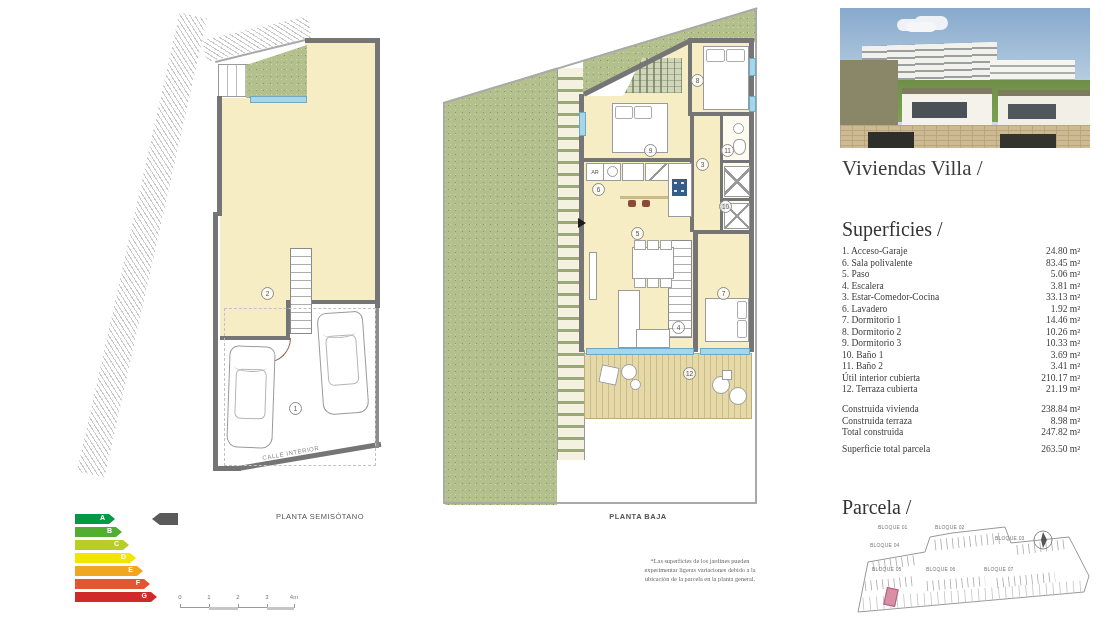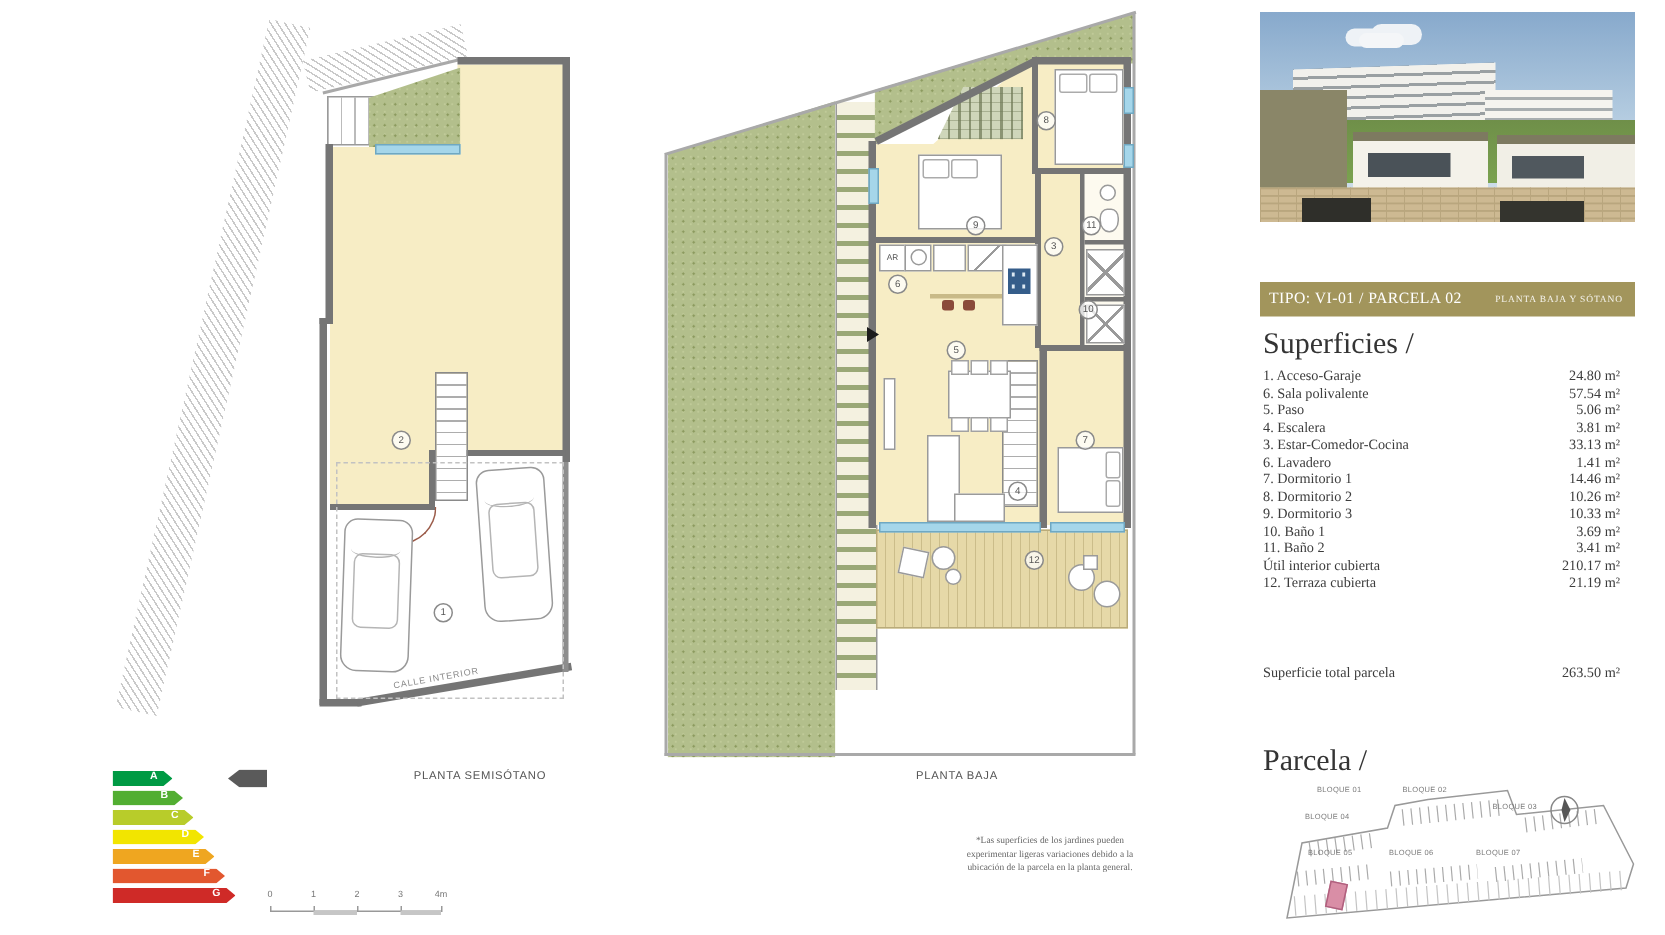--- a/index.html
+++ b/index.html
@@ -181,73 +181,70 @@
   <span class="circ" style="left:242px;top:321px;">4</span>
   <span class="circ" style="left:201px;top:227px;">5</span>
   <span class="circ" style="left:162px;top:183px;">6</span>
   <span class="circ" style="left:287px;top:287px;">7</span>
   <span class="circ" style="left:261px;top:74px;">8</span>
   <span class="circ" style="left:214px;top:144px;">9</span>
   <span class="circ" style="left:289px;top:200px;">10</span>
   <span class="circ" style="left:291px;top:144px;">11</span>
   <span class="circ" style="left:253px;top:367px;">12</span>
 
-  <div class="caption" style="left:148px;top:512px;width:120px;">PLANTA BAJA</div>
+  <div class="caption" style="left:148px;top:512px;width:120px;font-weight:bold;">PLANTA BAJA</div>
   <div class="abs" style="left:208px;top:556px;width:124px;font-size:6.3px;line-height:1.45;color:#666;text-align:center;">*Las superficies de los jardines pueden experimentar ligeras variaciones debido a la ubicación de la parcela en la planta general.</div>
 </div>
 
 <div class="abs" style="left:840px;top:0;width:250px;height:623px;">
 
   <div class="abs" style="left:0;top:8px;width:250px;height:140px;overflow:hidden;background:linear-gradient(180deg,#87a9cc,#b8cfe2 55%,#d9e4ee);">
     <div class="abs" style="left:66px;top:14px;width:30px;height:10px;background:#f4f6f8;border-radius:10px;box-shadow:10px -4px 0 2px #eef2f6, -8px -2px 0 1px #eef2f6;"></div>
     <div class="abs" style="left:22px;top:36px;width:135px;height:44px;background:repeating-linear-gradient(180deg,#f2f1ec 0 5px,#9aa0a2 5px 7px);transform:skewY(-2deg);"></div>
     <div class="abs" style="left:150px;top:52px;width:85px;height:30px;background:repeating-linear-gradient(180deg,#f5f4ef 0 5px,#a8aeb0 5px 7px);"></div>
     <div class="abs" style="left:0;top:72px;width:250px;height:42px;background:linear-gradient(180deg,#6f8f49,#7aa24f);"></div>
     <div class="abs" style="left:0;top:52px;width:58px;height:72px;background:#8a8668;"></div>
     <div class="abs" style="left:62px;top:80px;width:90px;height:42px;background:#f4f2ea;border-top:6px solid #7d7a60;"></div>
     <div class="abs" style="left:72px;top:94px;width:55px;height:16px;background:#4a5258;"></div>
     <div class="abs" style="left:158px;top:82px;width:92px;height:40px;background:#f1efe6;border-top:6px solid #7d7a60;"></div>
     <div class="abs" style="left:168px;top:96px;width:48px;height:15px;background:#50585e;"></div>
     <div class="abs" style="left:0;top:117px;width:250px;height:23px;background-color:#cdb992;background-image:linear-gradient(#b9a67e 1px,transparent 1px),linear-gradient(90deg,#b9a67e 1px,transparent 1px);background-size:12px 5px;"></div>
     <div class="abs" style="left:28px;top:124px;width:46px;height:16px;background:#2f2f2a;"></div>
     <div class="abs" style="left:160px;top:126px;width:56px;height:14px;background:#34342e;"></div>
   </div>
 
-
-  <div class="abs" style="left: 0px; top: 188px; width: 250px; height: 23px; display: flex; align-items: center; justify-content: space-between; color: rgb(255, 255, 255); background: rgb(162, 149, 92);">
-    <span style="font-size:10.5px;padding-left:6px;letter-spacing:.3px;">TIPO: VI-01 / PARCELA 02</span>
-    <span style="font-size:6.3px;padding-right:8px;letter-spacing:.6px;opacity:.9;">PLANTA BAJA Y SÓTANO</span>
-  </div>
+  <div class="abs" style="left:2px;top:156px;width:248px;font-size:21px;color:#3c3c3c;">Viviendas Villa /</div>
+
 
   <div class="panel-head" style="left:2px;top:218px;">Superficies /</div>
 
   <div class="abs" style="left:2px;top:246px;width:238px;">
     <div class="srow">
         <span>1. Acceso-Garaje</span>
         <span>24.80 m²</span>
       </div>
     <div class="srow">
         <span>6. Sala polivalente</span>
-        <span>57.54 m²</span>
+        <span>83.45 m²</span>
       </div>
     <div class="srow">
         <span>5. Paso</span>
         <span>5.06 m²</span>
       </div>
     <div class="srow">
         <span>4. Escalera</span>
         <span>3.81 m²</span>
       </div>
     <div class="srow">
         <span>3. Estar-Comedor-Cocina</span>
         <span>33.13 m²</span>
       </div>
     <div class="srow">
         <span>6. Lavadero</span>
-        <span>1.41 m²</span>
+        <span>1.92 m²</span>
       </div>
     <div class="srow">
         <span>7. Dormitorio 1</span>
         <span>14.46 m²</span>
       </div>
     <div class="srow">
         <span>8. Dormitorio 2</span>
         <span>10.26 m²</span>
       </div>
     <div class="srow">
@@ -265,20 +262,34 @@
     <div class="srow">
         <span>Útil interior cubierta</span>
         <span>210.17 m²</span>
       </div>
     <div class="srow">
         <span>12. Terraza cubierta</span>
         <span>21.19 m²</span>
       </div>
   </div>
 
+  <div class="abs" style="left:2px;top:404px;width:238px;">
+    <div class="srow">
+        <span>Construida vivienda</span>
+        <span>238.84 m²</span>
+      </div>
+    <div class="srow">
+        <span>Construida terraza</span>
+        <span>8.98 m²</span>
+      </div>
+    <div class="srow">
+        <span>Total construida</span>
+        <span>247.82 m²</span>
+      </div>
+  </div>
   <div class="abs srow" style="left:2px;top:444px;width:238px;">
     <span>Superficie total parcela</span>
     <span>263.50 m²</span>
   </div>
 
   <div class="panel-head" style="left:2px;top:496px;">Parcela /</div>
 
   <div class="abs" style="left:15px;top:524px;width:238px;height:96px;">
     <svg width="238" height="96" viewBox="0 0 238 96" style="position:absolute;left:0;top:0;">
       <path d="M3,88 L13,38 L70,28 L75,13 L97,9 L150,3 L156,19 L214,13 L234,52 L229,68 L3,88 Z" fill="#ffffff" stroke="#999" stroke-width="1"></path>

